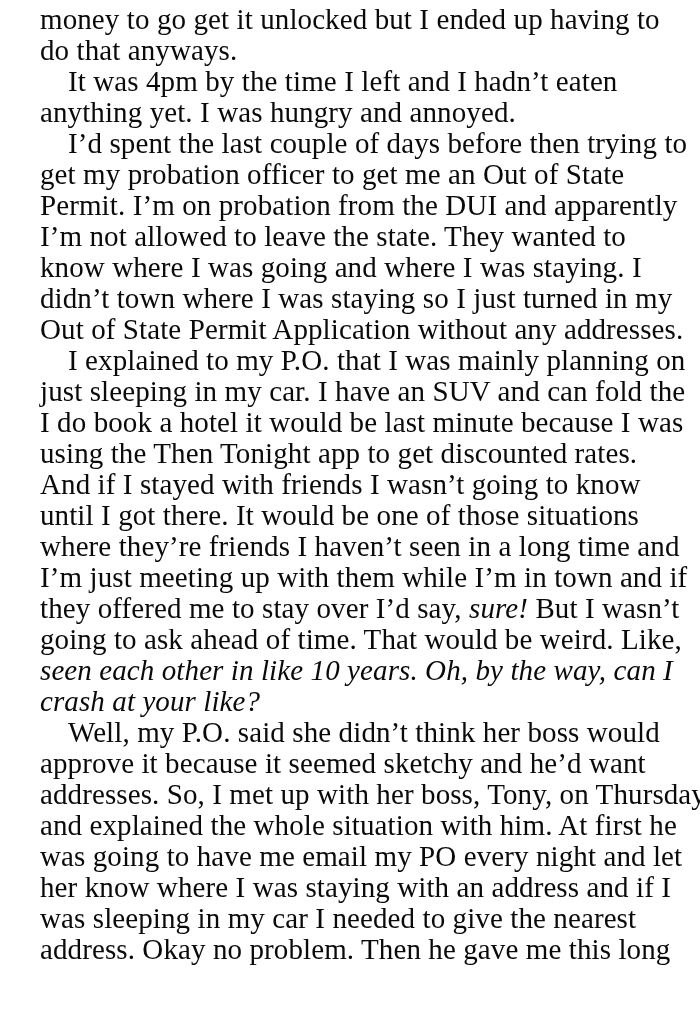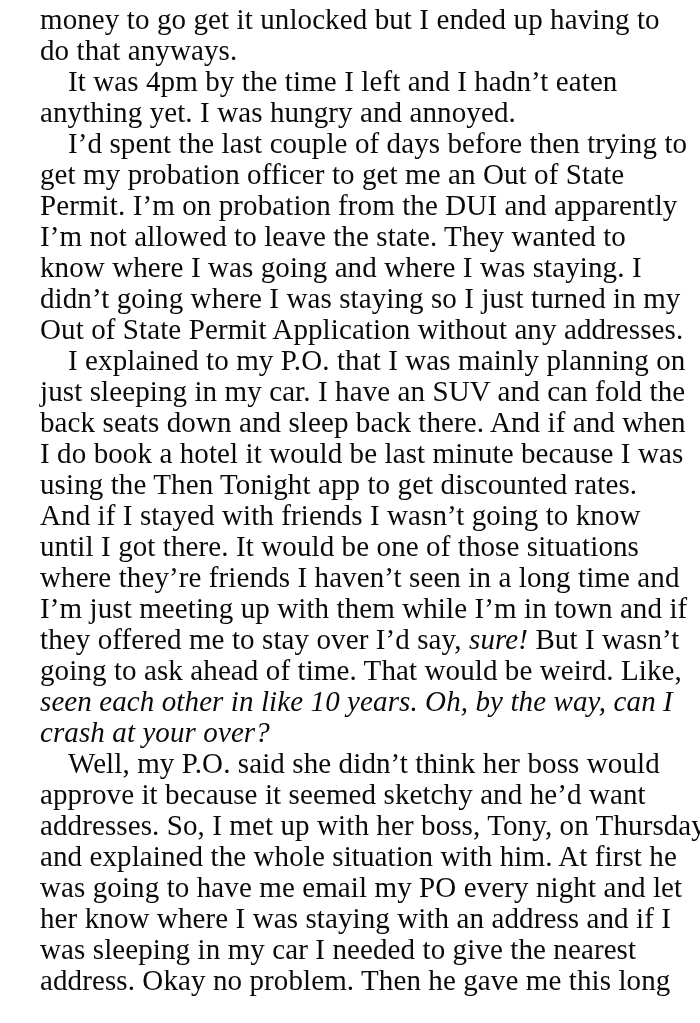--- a/index.html
+++ b/index.html
@@ -42,35 +42,34 @@
   <div class="text-column">
       <div class="line"><span class="run">money to go get it unlocked but I ended up having to</span></div>
       <div class="line"><span class="run">do that anyways.</span></div>
       <div class="line indent"><span class="run">It was 4pm by the time I left and I hadn’t eaten</span></div>
       <div class="line"><span class="run">anything yet. I was hungry and annoyed.</span></div>
       <div class="line indent"><span class="run">I’d spent the last couple of days before then trying to</span></div>
       <div class="line"><span class="run">get my probation officer to get me an Out of State</span></div>
       <div class="line"><span class="run">Permit. I’m on probation from the DUI and apparently</span></div>
       <div class="line"><span class="run">I’m not allowed to leave the state. They wanted to</span></div>
       <div class="line"><span class="run">know where I was going and where I was staying. I</span></div>
-      <div class="line"><span class="run">didn’t going where I was staying so I just turned in my</span></div>
+      <div class="line"><span class="run">didn’t town where I was staying so I just turned in my</span></div>
       <div class="line"><span class="run">Out of State Permit Application without any addresses.</span></div>
       <div class="line indent"><span class="run">I explained to my P.O. that I was mainly planning on</span></div>
       <div class="line"><span class="run">just sleeping in my car. I have an SUV and can fold the</span></div>
-      <div class="line"><span class="run">back seats down and sleep back there. And if and when</span></div>
       <div class="line"><span class="run">I do book a hotel it would be last minute because I was</span></div>
       <div class="line"><span class="run">using the Then Tonight app to get discounted rates.</span></div>
       <div class="line"><span class="run">And if I stayed with friends I wasn’t going to know</span></div>
       <div class="line"><span class="run">until I got there. It would be one of those situations</span></div>
       <div class="line"><span class="run">where they’re friends I haven’t seen in a long time and</span></div>
       <div class="line"><span class="run">I’m just meeting up with them while I’m in town and if</span></div>
       <div class="line"><span class="run">they offered me to stay over I’d say, </span><span class="run italic">sure!</span><span class="run"> But I wasn’t</span></div>
       <div class="line"><span class="run">going to ask ahead of time. That would be weird. Like,</span></div>
       <div class="line"><span class="run italic">seen each other in like 10 years. Oh, by the way, can I</span></div>
-      <div class="line"><span class="run italic">crash at your over?</span></div>
+      <div class="line"><span class="run italic">crash at your like?</span></div>
       <div class="line indent"><span class="run">Well, my P.O. said she didn’t think her boss would</span></div>
       <div class="line"><span class="run">approve it because it seemed sketchy and he’d want</span></div>
       <div class="line"><span class="run">addresses. So, I met up with her boss, Tony, on Thursday</span></div>
       <div class="line"><span class="run">and explained the whole situation with him. At first he</span></div>
       <div class="line"><span class="run">was going to have me email my PO every night and let</span></div>
       <div class="line"><span class="run">her know where I was staying with an address and if I</span></div>
       <div class="line"><span class="run">was sleeping in my car I needed to give the nearest</span></div>
       <div class="line"><span class="run">address. Okay no problem. Then he gave me this long</span></div>
     </div>
 </div>

